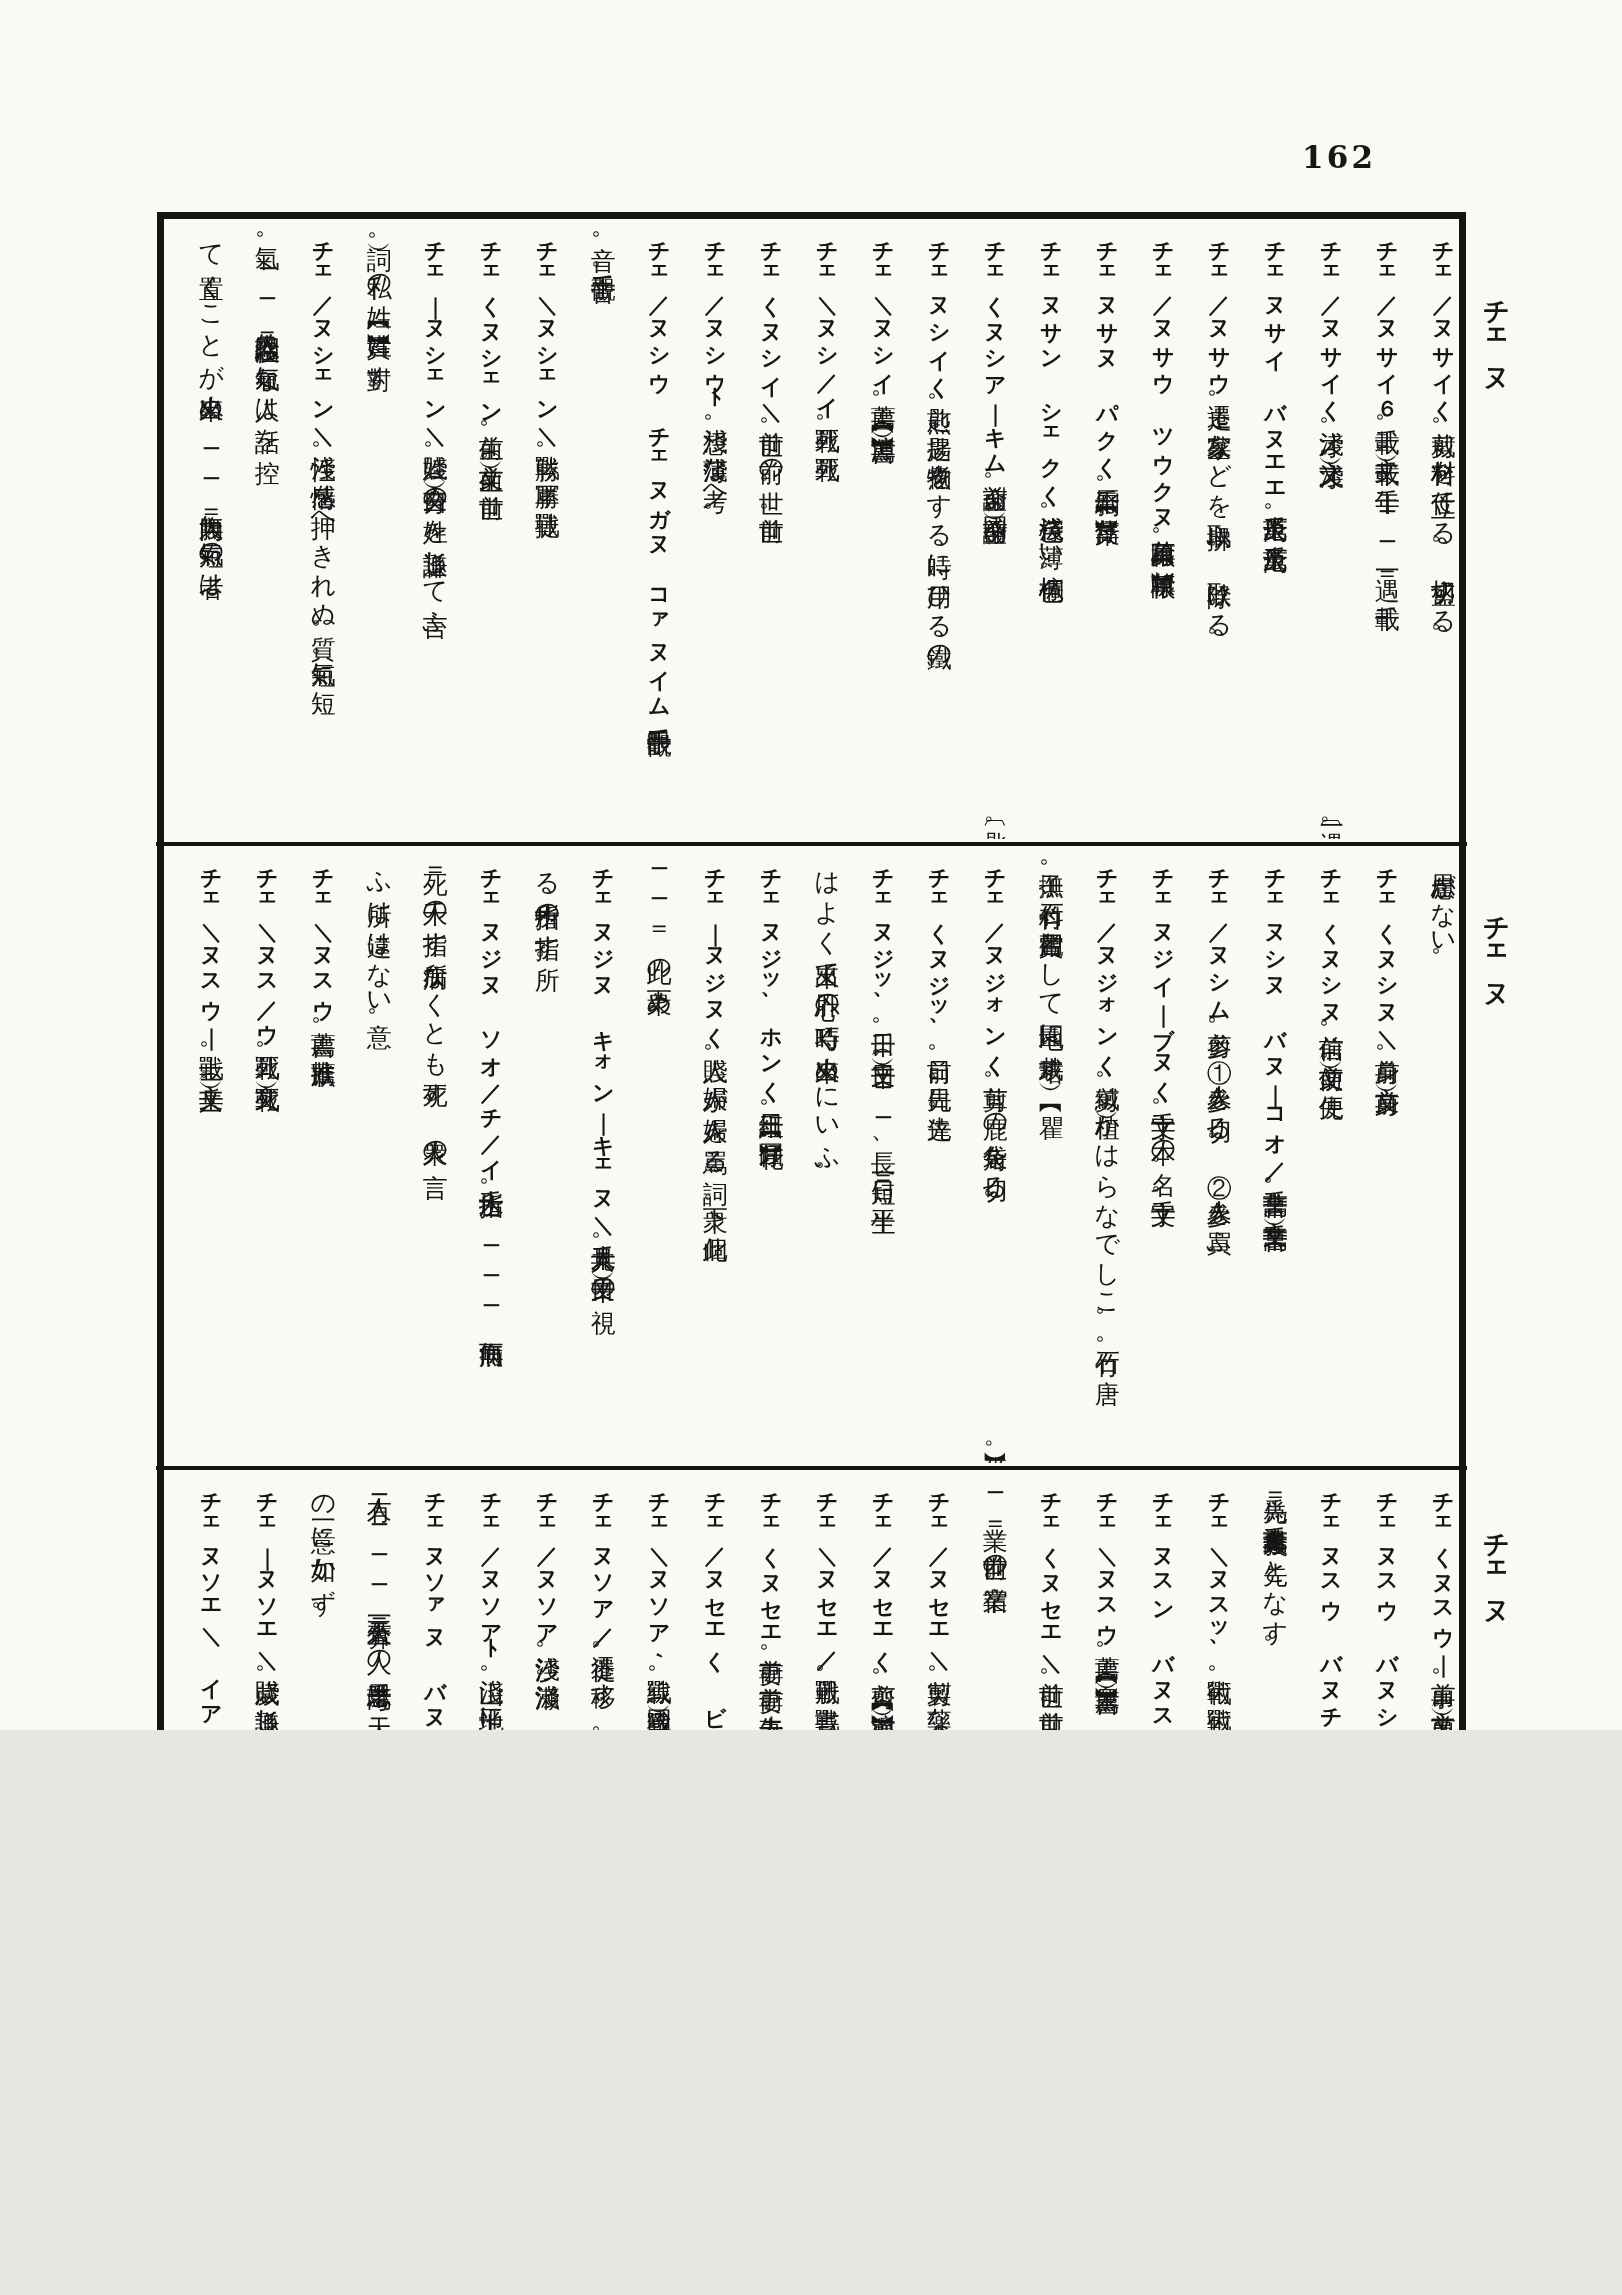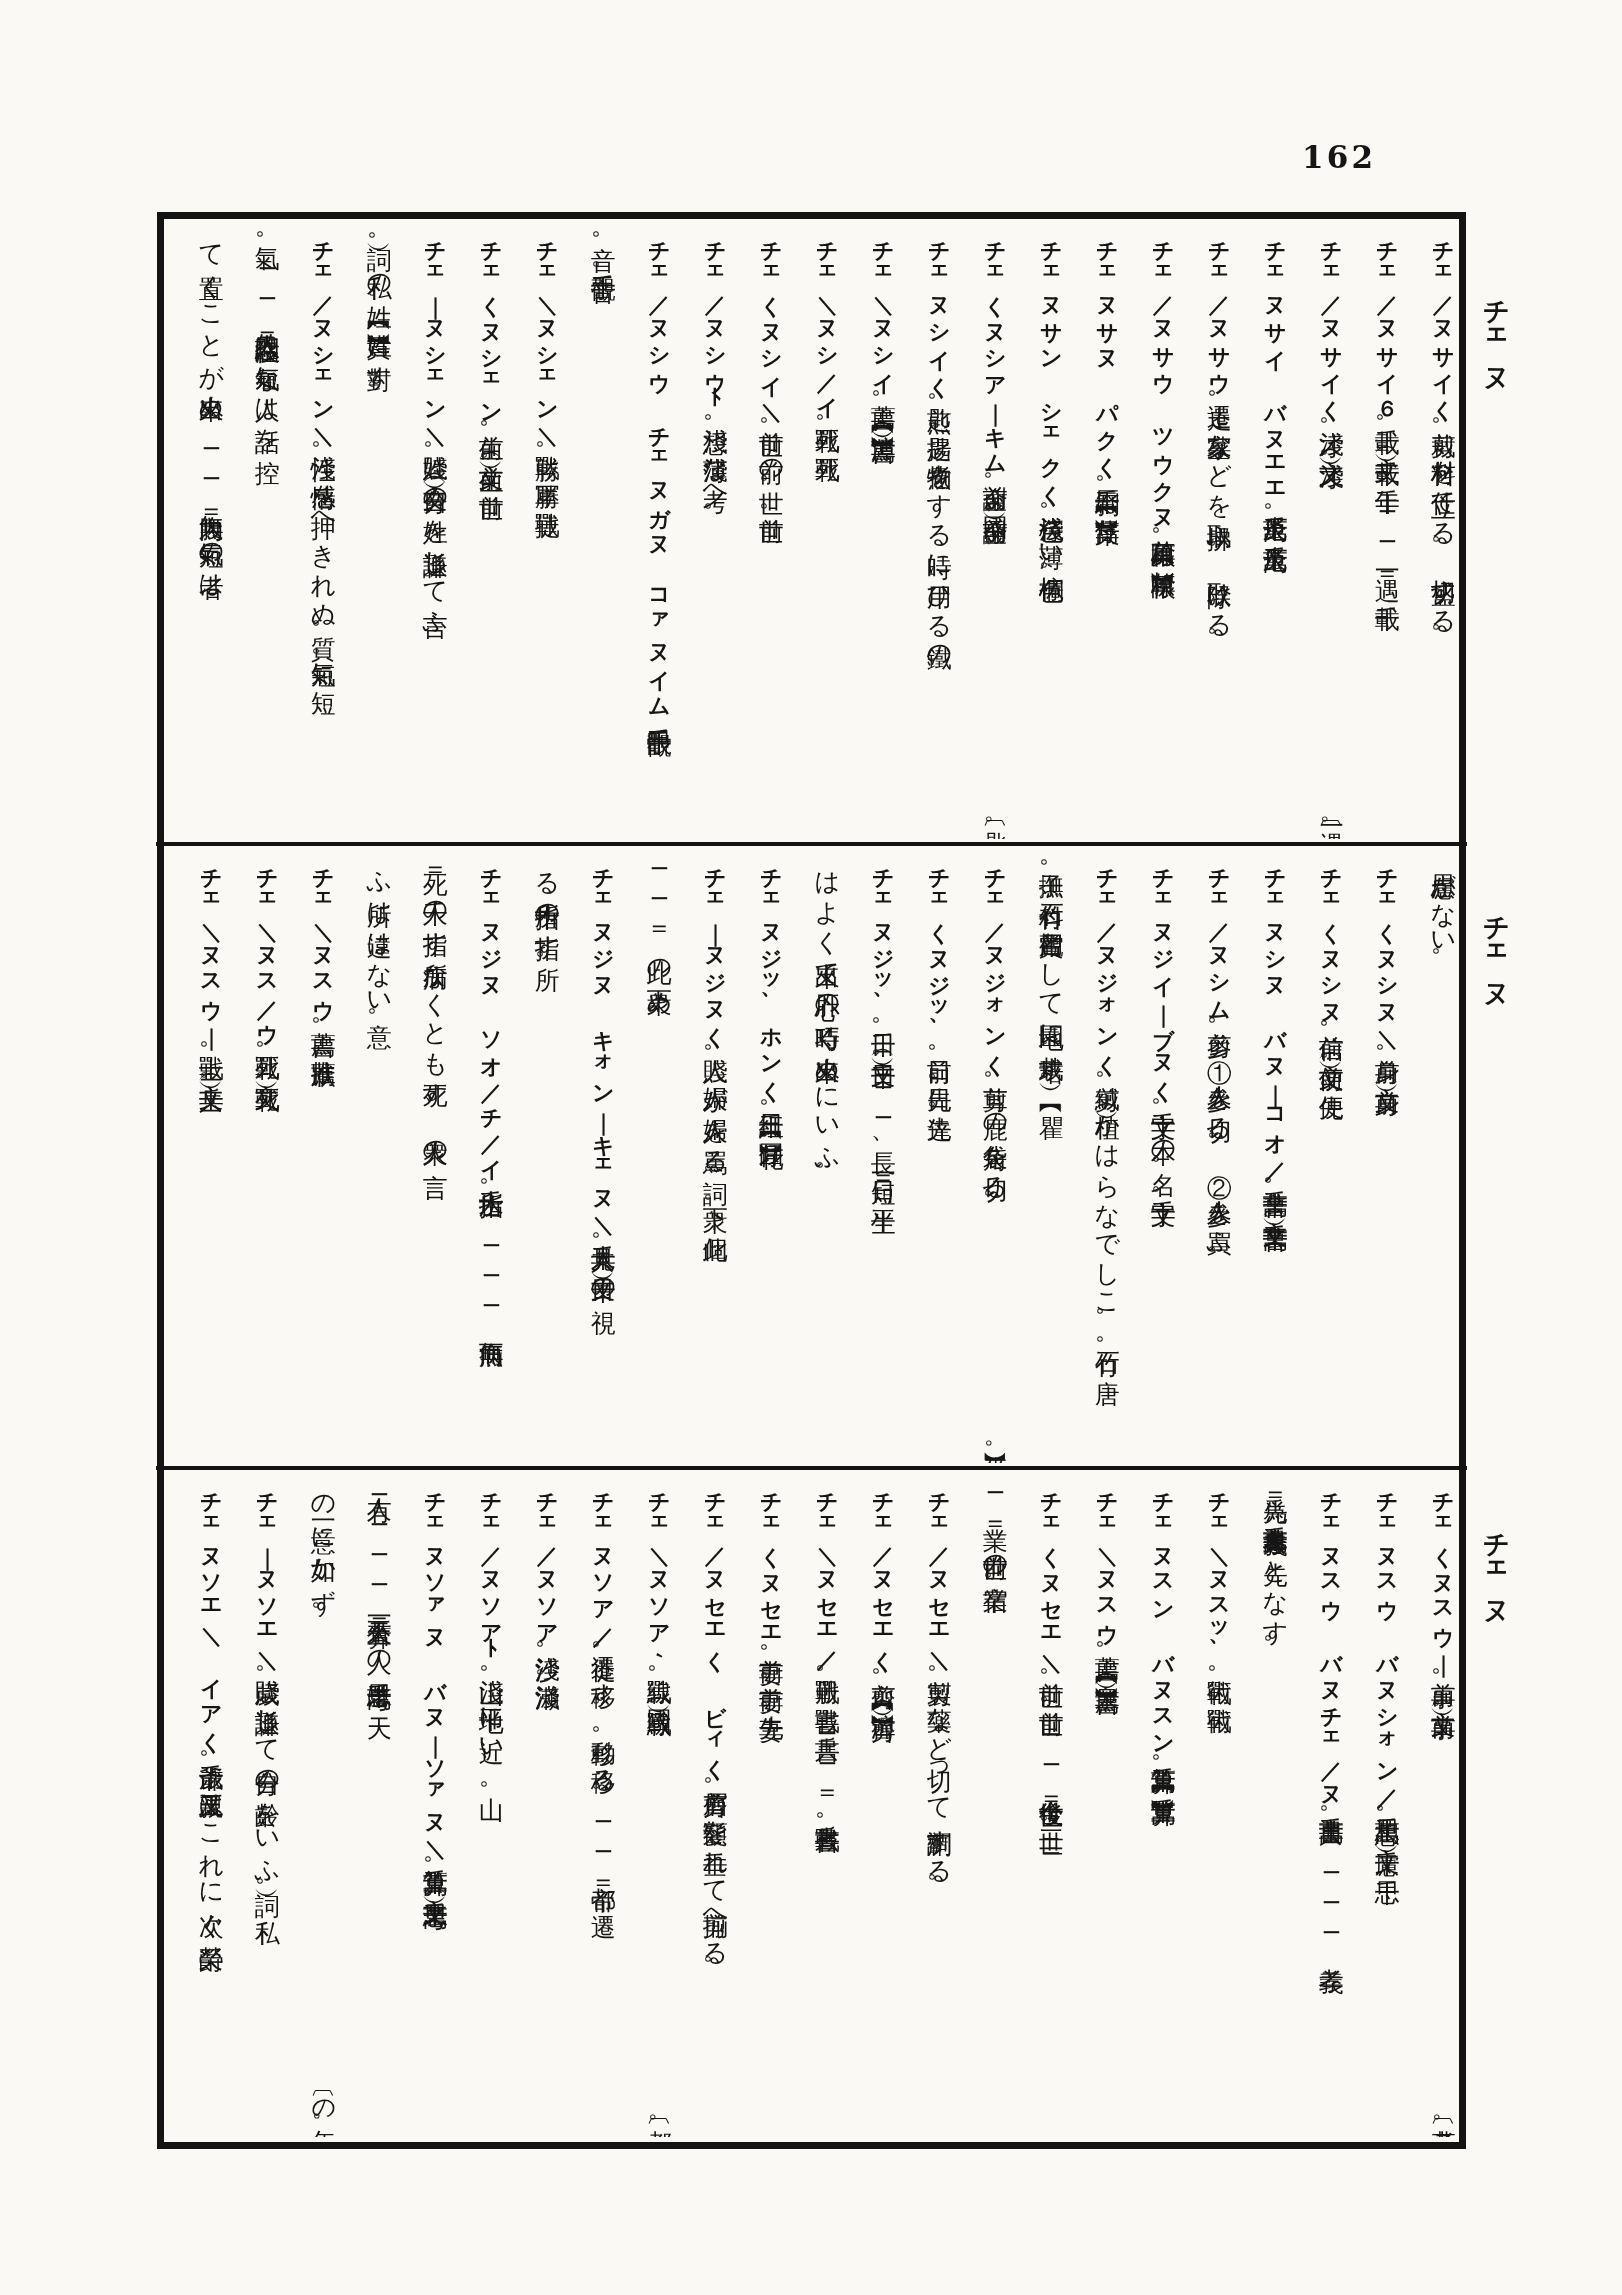--- a/index.html
+++ b/index.html
@@ -1,18 +1,18 @@
 <!DOCTYPE html>
 <html style="font-size:8.7px"><head>
 <meta charset="utf-8">
 <style>
   html,body{margin:0;padding:0;background:#e8e6e0;}
   .page{
     position:relative;
-    width:1623px;height:2295px;
+    width:1623px;height:1730px;
     background:#faf9f4;
     font-family:"DejaVu Serif","Liberation Serif",serif;
     color:#161616;
     overflow:hidden;
   }
   .page-number{
     position:absolute;left:1302px;top:139px;
     font-size:31px;letter-spacing:3.2px;font-weight:bold;
   }
   .frame{

